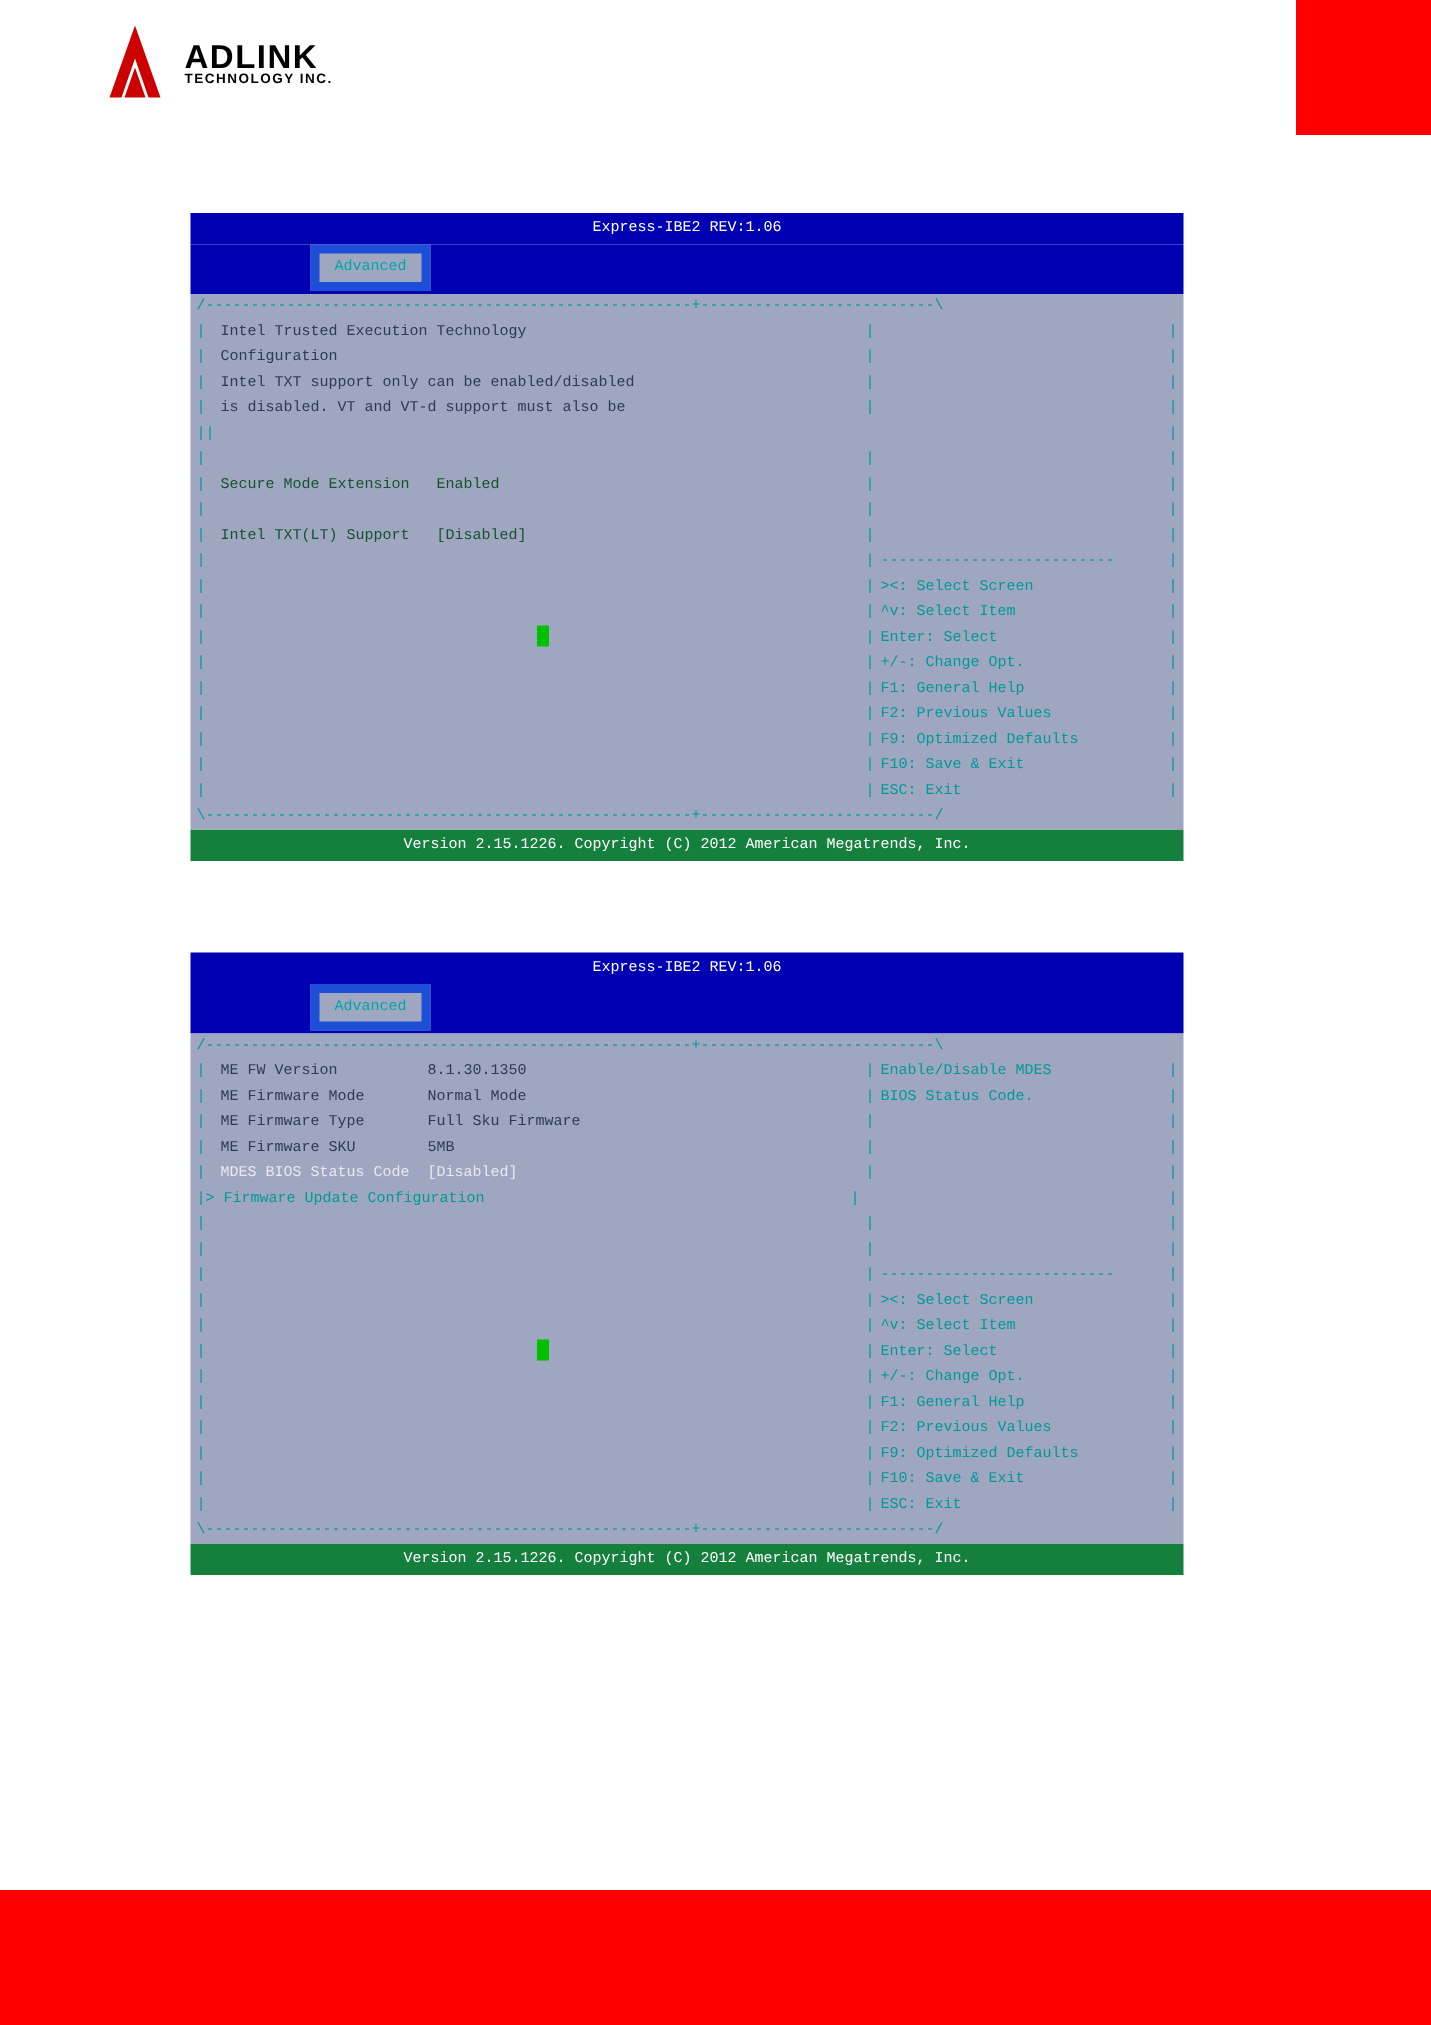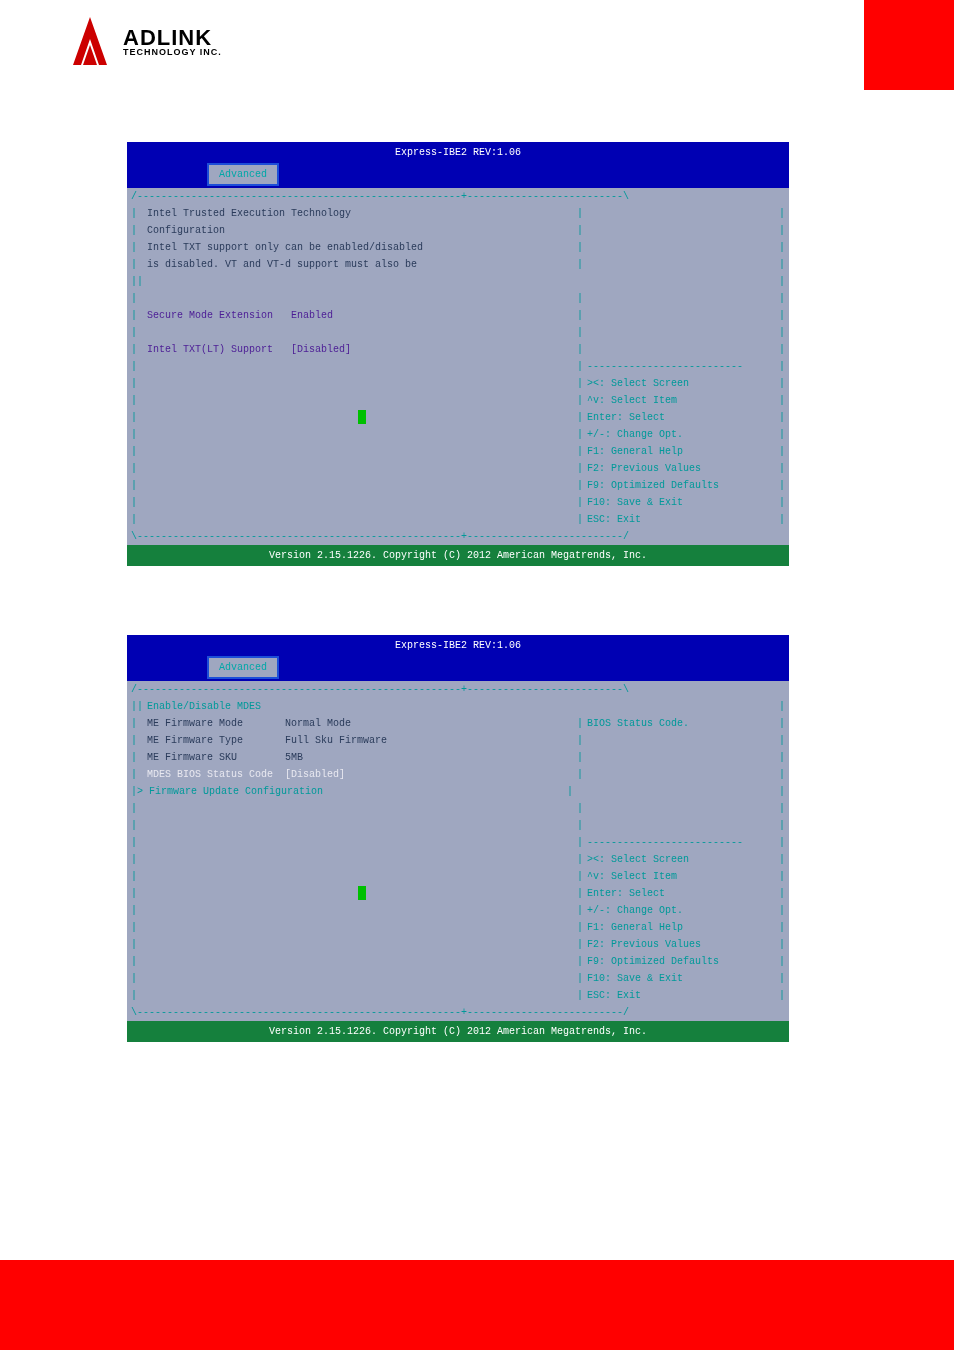--- a/index.html
+++ b/index.html
@@ -65,21 +65,21 @@
   }
   .tab-row {
     background: #0000b3;
     padding: 0 0 2px 80px;
   }
   .tab {
     display: inline-block;
     background: #9fa7c0;
     color: #00a7a7;
     padding: 1px 10px;
-    border: 2px solid #1d4ed8;
+    border: 6px solid #1d4ed8;
   }
   .body-area {
     background: #9fa7c0;
     color: #2a3b5a;
     padding: 0 4px;
     position: relative;
   }
   .content-row {
     display: flex;
   }
@@ -91,21 +91,21 @@
   .col-right {
     flex: 1;
     padding-left: 4px;
     white-space: pre;
     color: #009999;
   }
   .pipe {
     color: #009999;
   }
   .gray-text {
-    color: #4c1d95;
+    color: #14532d;
   }
   .teal-text {
     color: #009999;
   }
   .white-text {
     color: #e8e8f0;
   }
   .cursor-block {
     display: inline-block;
     width: 8px;
@@ -298,20 +298,21 @@
 <div class="bios-window bios2">
   <div class="title-bar">Express-IBE2 REV:1.06</div>
   <div class="tab-row">
     <span class="tab">Advanced</span>
   </div>
   <div class="body-area">
     <div class="pre-line teal-text">/------------------------------------------------------+--------------------------\</div>
 
     <div class="content-row">
         <span class="pipe">|</span>
+        <div class="col-left"><span>ME FW Version</span>          <span>8.1.30.1350</span></div>
         <span class="pipe">|</span>
         <div class="col-right">Enable/Disable MDES</div>
         <span class="pipe">|</span>
       </div>
     <div class="content-row">
         <span class="pipe">|</span>
         <div class="col-left"><span>ME Firmware Mode</span>       <span>Normal Mode</span></div>
         <span class="pipe">|</span>
         <div class="col-right">BIOS Status Code.</div>
         <span class="pipe">|</span>

